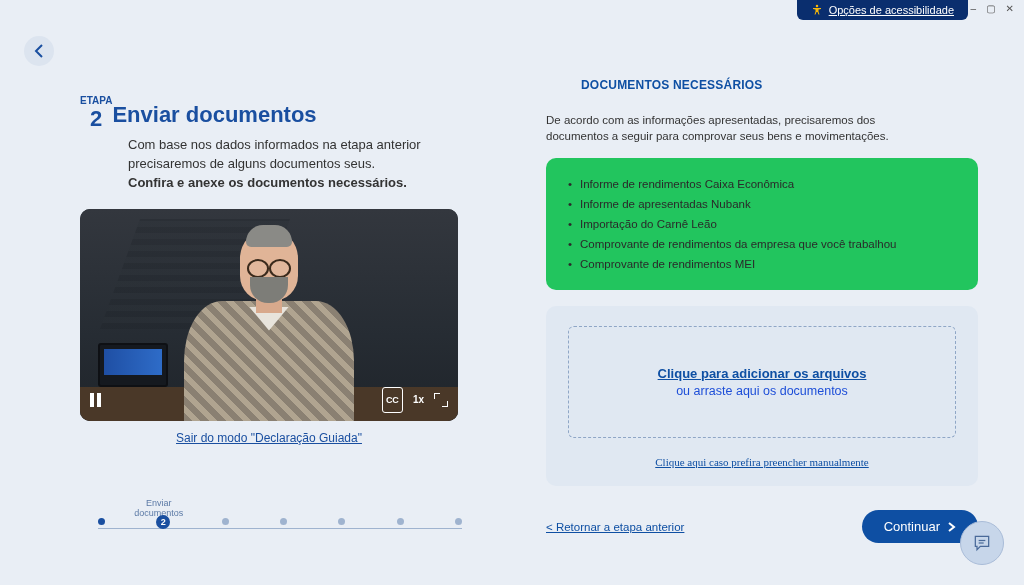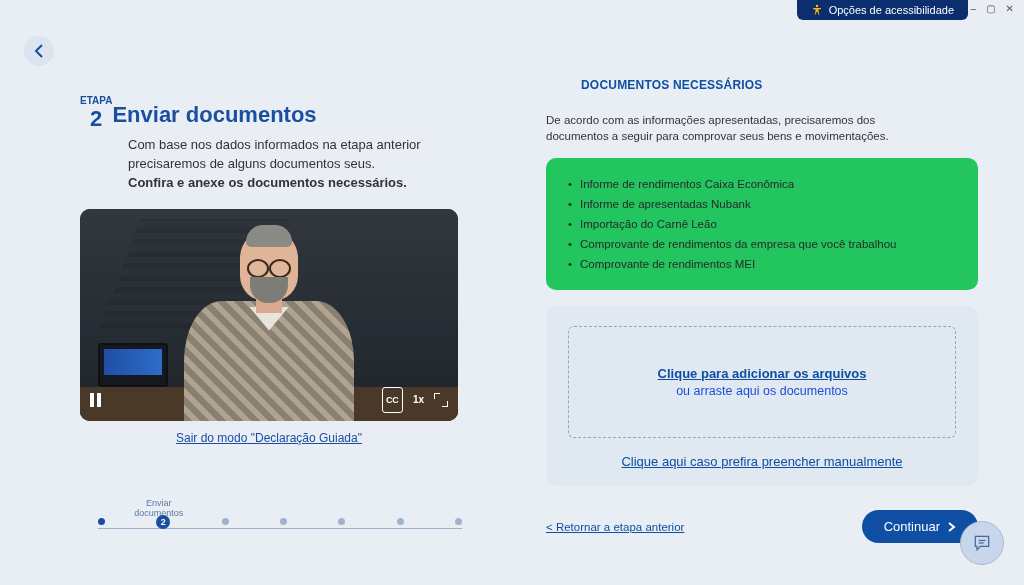--- a/index.html
+++ b/index.html
@@ -22,21 +22,21 @@
   }
   .accessibility {
     position: absolute; top: 0; right: 56px;
     background: #0a2e6e;
     color: #fff;
     font-size: 11px;
     padding: 4px 14px;
     border-radius: 0 0 6px 6px;
     display: flex; align-items: center; gap: 6px;
   }
-  .accessibility span.txt { }
+  .accessibility span.txt { text-decoration: underline; }
   .acc-icon { width: 12px; height: 12px; }
 
   .container {
     display: flex;
     position: absolute;
     top: 22px; left: 18px; right: 18px; bottom: 18px;
   }
   .left-pane {
     flex: 0 0 50%;
     padding: 18px 40px 10px 6px;
@@ -179,21 +179,21 @@
   .dropzone{
     border:1.5px dashed #8fa6c6;
     border-radius:6px;
     height:112px;
     display:flex;flex-direction:column;align-items:center;justify-content:center;
     text-align:center;
   }
   .dropzone .l1{color:#0e4fa3;font-size:13px;font-weight:bold;text-decoration:underline;}
   .dropzone .l2{color:#1d4ed8;font-size:12.5px;margin-top:3px;}
   .manual{ text-align:center;margin-top:14px;}
-  .manual a{color:#0e4fa3;font-size:13px;text-decoration:underline;}
+  .manual a{color:#0e4fa3;font-size:11px;text-decoration:underline;font-family:Liberation Serif, serif;}
 
   .footer-row{
     position:absolute; left:34px; right:28px; bottom:24px;
     display:flex; align-items:center; justify-content:space-between;
   }
   .footer-row a{color:#0e4fa3;font-size:11.5px;text-decoration:underline;}
   .continue-btn{
     background:#0e4fa3;color:#fff;border:none;border-radius:18px;
     font-size:13px;padding:9px 22px;display:flex;align-items:center;gap:8px;
     cursor:pointer;

